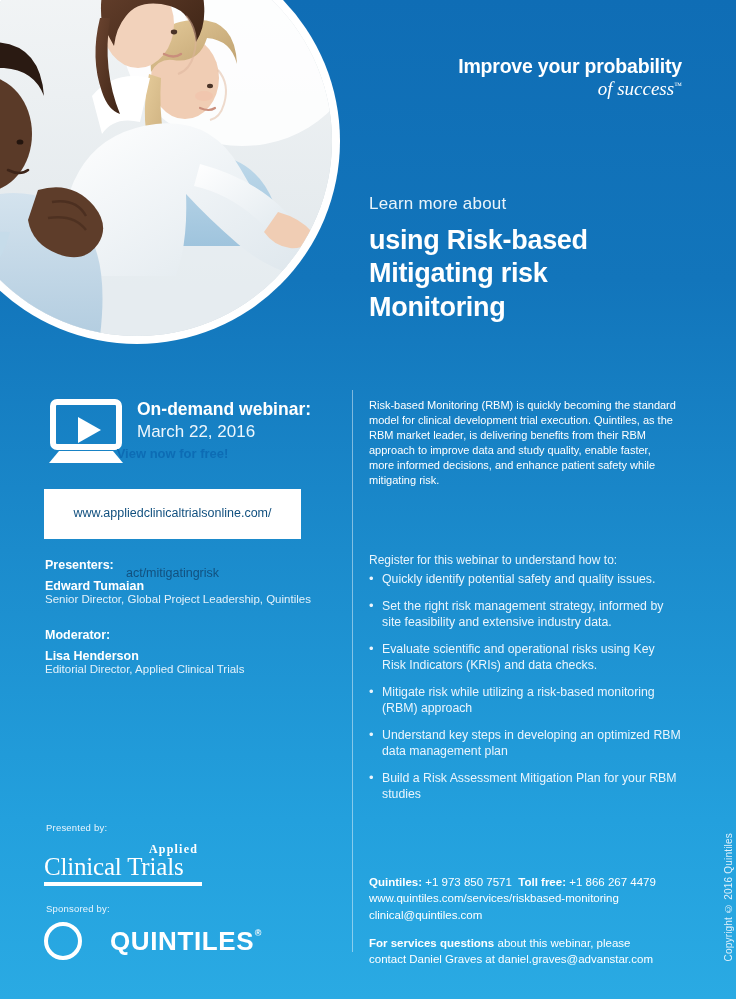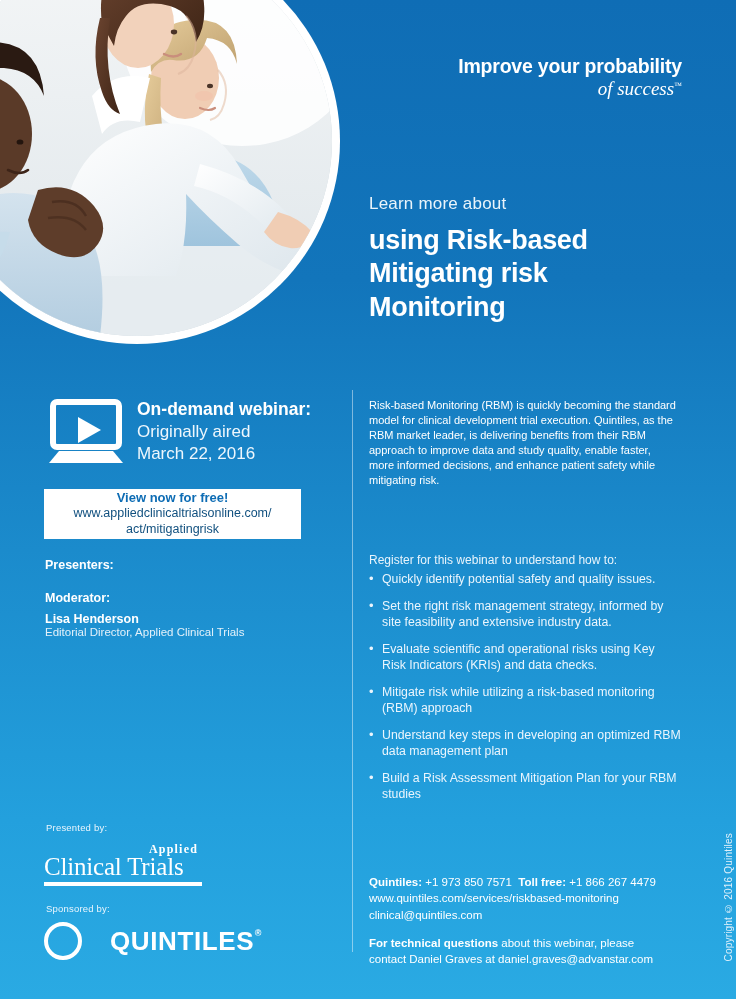--- a/index.html
+++ b/index.html
@@ -43,21 +43,21 @@
   .laptop-icon{position:absolute;left:47px;top:399px;width:78px;height:66px;}
   .webinar-head{position:absolute;left:137px;top:398px;color:#fff;line-height:1.30;}
   .webinar-head .wh1{display:block;font-size:17.5px;font-weight:bold;}
   .webinar-head .wh2{display:block;font-size:17px;font-weight:normal;color:#eef7fd;}
   .webinar-head .wh3{display:block;font-size:17px;font-weight:normal;color:#eef7fd;}
 
   .urlbox{
     position:absolute;left:44px;top:489px;width:257px;height:50px;
     background:#ffffff;color:#0f70b8;text-align:center;
     display:flex;flex-direction:column;justify-content:center;line-height:1.24;
-    box-sizing:border-box;padding:3px 4px 4px;
+    box-sizing:border-box;padding:3px 4px 4px;gap:44px;
   }
   .urlbox .u1{font-size:13px;font-weight:bold;color:#0d6cb4;}
   .urlbox .u2{font-size:12.5px;color:#11507f;}
   .urlbox .u3{font-size:12.5px;color:#11507f;}
 
   .people{position:absolute;left:45px;top:558px;width:285px;color:#fff;}
   .lbl{font-size:12.5px;font-weight:bold;color:#ffffff;margin:0 0 7px 0;}
   .pname{font-size:12.5px;font-weight:bold;color:#ffffff;margin:0;}
   .prole{font-size:11.5px;font-weight:normal;color:#e3f1fa;margin:0 0 11px 0;}
   .gap{height:12px;}
@@ -192,33 +192,36 @@
   <div class="laptop-icon">
     <svg viewBox="0 0 78 66" xmlns="http://www.w3.org/2000/svg" aria-hidden="true">
       <rect x="6" y="3" width="66" height="45" rx="4" ry="4" fill="none" stroke="#ffffff" stroke-width="6"></rect>
       <polygon points="31,18 54,31 31,44" fill="#ffffff"></polygon>
       <path d="M2 64 L12 52 L66 52 L76 64 Z" fill="#ffffff"></path>
     </svg>
   </div>
 
   <div class="webinar-head">
     <span class="wh1">On-demand webinar:</span>
-    <span class="wh2">Originally aired</span>
     <span class="wh3">March 22, 2016</span>
   </div>
 
   <div class="urlbox">
     <div class="u1">View now for free!</div>
     <div class="u2">www.appliedclinicaltrialsonline.com/</div>
     <div class="u3">act/mitigatingrisk</div>
   </div>
 
   <div class="people">
     <div class="lbl">Presenters:</div>
 
+    <div>
+      <p class="pname">Edward Tumaian</p>
+      <p class="prole">Senior Director, Global Project Leadership, Quintiles</p>
+    </div>
 
     <div class="gap"></div>
 
     <div class="lbl">Moderator:</div>
     <div>
       <p class="pname">Lisa Henderson</p>
       <p class="prole">Editorial Director, Applied Clinical Trials</p>
     </div>
   </div>
 
@@ -250,20 +253,20 @@
   <div class="contact">
     <div>
       <b>Quintiles:</b>
       <span>+1 973 850 7571</span>
       &nbsp;<b>Toll free:</b>
       <span>+1 866 267 4479</span>
     </div>
     <div>www.quintiles.com/services/riskbased-monitoring</div>
     <div>clinical@quintiles.com</div>
     <div class="blk2">
-      <div><b>For technical questions</b> <span>about this webinar, please</span></div>
+      <div><b>For services questions</b> <span>about this webinar, please</span></div>
       <div>contact Daniel Graves at daniel.graves@advanstar.com</div>
     </div>
   </div>
 
   <div class="copyright">Copyright © 2016 Quintiles</div>
 
 </div>
 
 </body></html>

